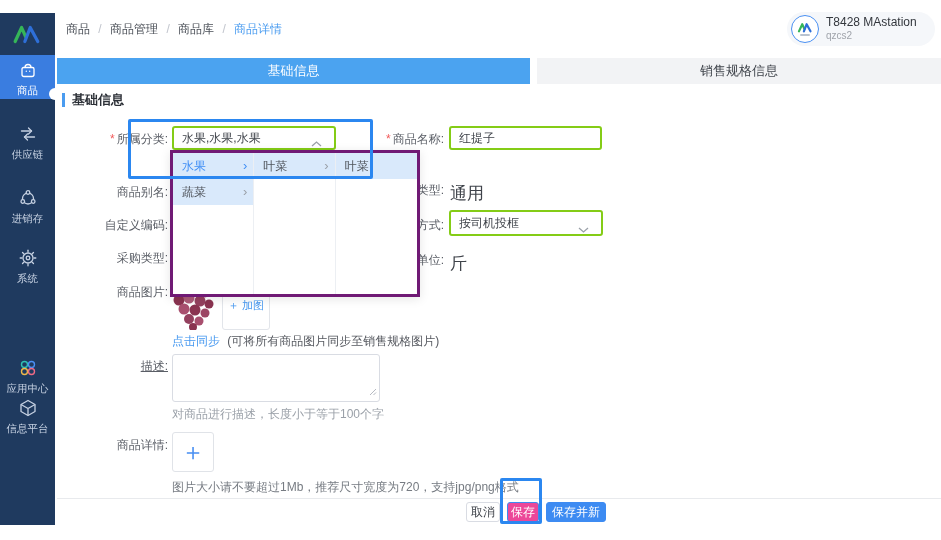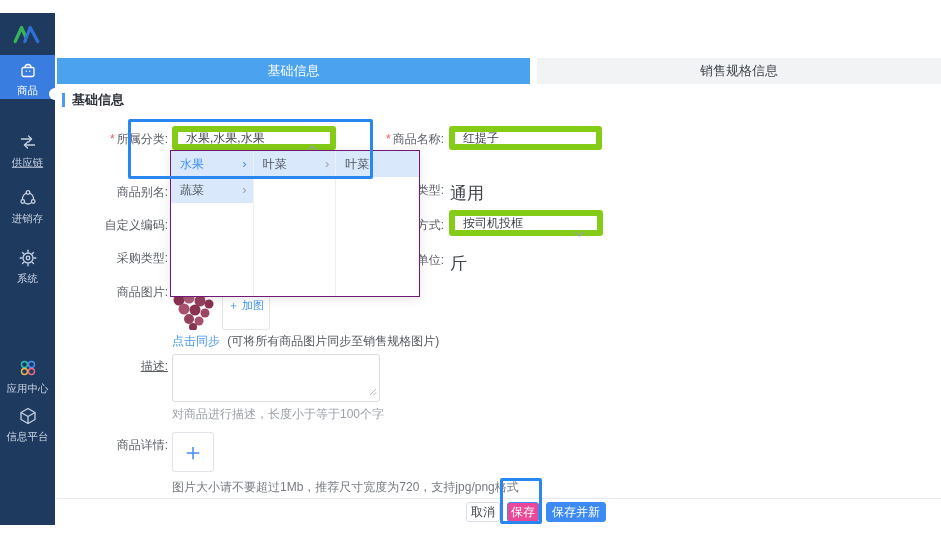--- a/index.html
+++ b/index.html
@@ -34,21 +34,21 @@
 
   
   .section-hd { position:absolute; left:62px; top:91px; display:flex; align-items:center; }
   .section-bar { width:3px; height:14px; background:#4a9cf0; margin-right:7px; }
   .section-title { font-size:13px; font-weight:bold; color:#2b2f36; }
 
   
   .lbl { position:absolute; text-align:right; color:#5a5e66; font-size:12px; }
   .req { color:#f25a5a; margin-right:2px; }
   .val { position:absolute; color:#3f434a; font-size:17px; }
-  .ibox { position:absolute; border:6px solid #84cc16; border-radius:3px; background:#fff; font-size:12px; color:#3f434a; display:flex; align-items:center; padding:0 8px; cursor:text; }
+  .ibox { position:absolute; border:2px solid #84cc16; border-radius:3px; background:#fff; font-size:12px; color:#3f434a; display:flex; align-items:center; padding:0 8px; cursor:text; }
   .chev { position:absolute; }
 
   .l-cat   { left:40px;  width:128px; top:131px; }
   .b-cat   { left:172px; top:126px; width:164px; height:24px; cursor:pointer; }
   .l-name  { left:352px; width:92px;  top:131px; }
   .b-name  { left:449px; top:126px; width:153px; height:24px; }
 
   .l-alias { left:40px;  width:128px; top:184px; }
   .l-code  { left:40px;  width:128px; top:217px; }
   .l-ptype { left:40px;  width:128px; top:250px; }
@@ -70,21 +70,21 @@
   .l-desc { left:40px; width:128px; top:358px;text-decoration:underline; }
   .descbox { position:absolute; left:172px; top:354px; width:208px; height:48px; border:1px solid #d9dce3; border-radius:3px; background:#fff; cursor:text; }
   .resize-grip { position:absolute; right:2px; bottom:2px; }
   .help1 { position:absolute; left:172px; top:406px; color:#9aa0a8; }
 
   .l-detail { left:40px; width:128px; top:437px; }
   .plusbox { position:absolute; left:172px; top:432px; width:42px; height:40px; border:1px solid #e0e3e8; border-radius:3px; display:flex; align-items:center; justify-content:center; color:#4a90f2; font-size:24px; font-weight:300; cursor:pointer; background:#fff; }
   .help2 { position:absolute; left:172px; top:479px; color:#767b82; }
 
   
-  .panel { position:absolute; left:170px; top:150px; width:250px; height:147px; background:#fff; border:1px solid #701a75; box-shadow:0 2px 10px rgba(0,0,0,.1); z-index:6; display:flex; }
+  .panel { position:absolute; left:170px; top:150px; width:250px; height:147px; background:#fff; border:3px solid #701a75; box-shadow:0 2px 10px rgba(0,0,0,.1); z-index:6; display:flex; }
   .pcol { width:83px; height:100%; border-right:1px solid #eceff3; }
   .pcol:last-child { border-right:none; }
   .prow { height:26px; line-height:26px; padding:0 6px 0 9px; font-size:12px; color:#50555c; display:flex; justify-content:space-between; cursor:pointer; }
   .prow.hl { background:#d9e9fb; }
   .prow.sel { color:#3f8ef5; }
   .prow .arrow { color:#9aa0a8; font-size:13px; }
   .prow.sel .arrow { color:#3f8ef5; }
 
   
   .footline { position:absolute; left:57px; top:498px; width:884px; height:1px; background:#e8eaed; }
@@ -114,21 +114,21 @@
       <svg width="20" height="20" viewBox="0 0 20 20" fill="none" stroke="#ffffff" stroke-width="1.3">
         <path d="M5.5 7.5 h9 a1.5 1.5 0 0 1 1.5 1.5 v5.5 a2 2 0 0 1 -2 2 h-8 a2 2 0 0 1 -2 -2 v-5.5 a1.5 1.5 0 0 1 1.5 -1.5 z"></path>
         <path d="M7 7.5 a3 3 0 0 1 6 0"></path>
         <circle cx="8.3" cy="11.3" r="0.7" fill="#fff" stroke="none"></circle>
         <circle cx="11.7" cy="11.3" r="0.7" fill="#fff" stroke="none"></circle>
       </svg>
     </span>
     <span class="nav-label">商品</span>
   </div>
 
-  <div class="nav-item" style="top:114px;text-decoration:underline;">
+  <div class="nav-item" style="top:106px;">
     <span>
       <svg width="20" height="20" viewBox="0 0 20 20" fill="none" stroke="#c6d1e2" stroke-width="1.3" stroke-linecap="round" stroke-linejoin="round">
         <path d="M3.5 7 H13.5"></path>
           <path d="M10.5 4 L13.5 7 L10.5 10"></path>
         <path d="M16.5 13 H6.5"></path>
           <path d="M9.5 10 L6.5 13 L9.5 16"></path>
       </svg>
     </span>
     <span class="nav-label">供应链</span>
   </div>
@@ -170,34 +170,56 @@
       <svg width="20" height="20" viewBox="0 0 20 20" fill="none" stroke-width="1.4">
         <circle cx="6.5" cy="6.5" r="3" stroke="#2fc1b4"></circle>
         <circle cx="13.5" cy="6.5" r="3" stroke="#4a90f5"></circle>
         <circle cx="6.5" cy="13.5" r="3" stroke="#f0b84a"></circle>
         <circle cx="13.5" cy="13.5" r="3" stroke="#ef6a85"></circle>
       </svg>
     </span>
     <span class="nav-label">应用中心</span>
   </div>
 
-  <div class="nav-item" style="top:388px;">
+  <div class="nav-item" style="top:380px;">
     <span>
       <svg width="20" height="20" viewBox="0 0 20 20" fill="none" stroke="#c6d1e2" stroke-width="1.3" stroke-linejoin="round">
         <path d="M10 2.5 L17 6.5 V13.5 L10 17.5 L3 13.5 V6.5 Z"></path>
         <path d="M3 6.5 L10 10.5 L17 6.5 M10 10.5 V17.5"></path>
       </svg>
     </span>
     <span class="nav-label">信息平台</span>
   </div>
 </div>
 <div class="notch"></div>
 
 <div class="topbar">
-
+  <div class="breadcrumb">
+    <span>商品</span>
+    <span class="sep">/</span>
+    <span>商品管理</span>
+    <span class="sep">/</span>
+    <span>商品库</span>
+    <span class="sep">/</span>
+    <span class="current">商品详情</span>
+  </div>
+
+  <div class="userpill">
+    <span class="avatar">
+      <svg width="16" height="11" viewBox="0 0 26 20" fill="none">
+        <polyline points="2,17 8,4 12,13" stroke="#35b558" stroke-width="4" stroke-linecap="round" stroke-linejoin="round"></polyline>
+        <polyline points="11,17 16,4 23,17" stroke="#2e6fd8" stroke-width="4" stroke-linecap="round" stroke-linejoin="round"></polyline>
+      </svg>
+      <span class="mini-bar"></span>
+    </span>
+    <span class="userinfo">
+      <div class="username">T8428 MAstation</div>
+      <div class="userid">qzcs2</div>
+    </span>
+  </div>
 </div>
 
 <div class="tab tab-basic">基础信息</div>
 <div class="tab tab-sales">销售规格信息</div>
 
 <div class="section-hd">
   <span class="section-bar"></span>
   <span class="section-title">基础信息</span>
 </div>
 

